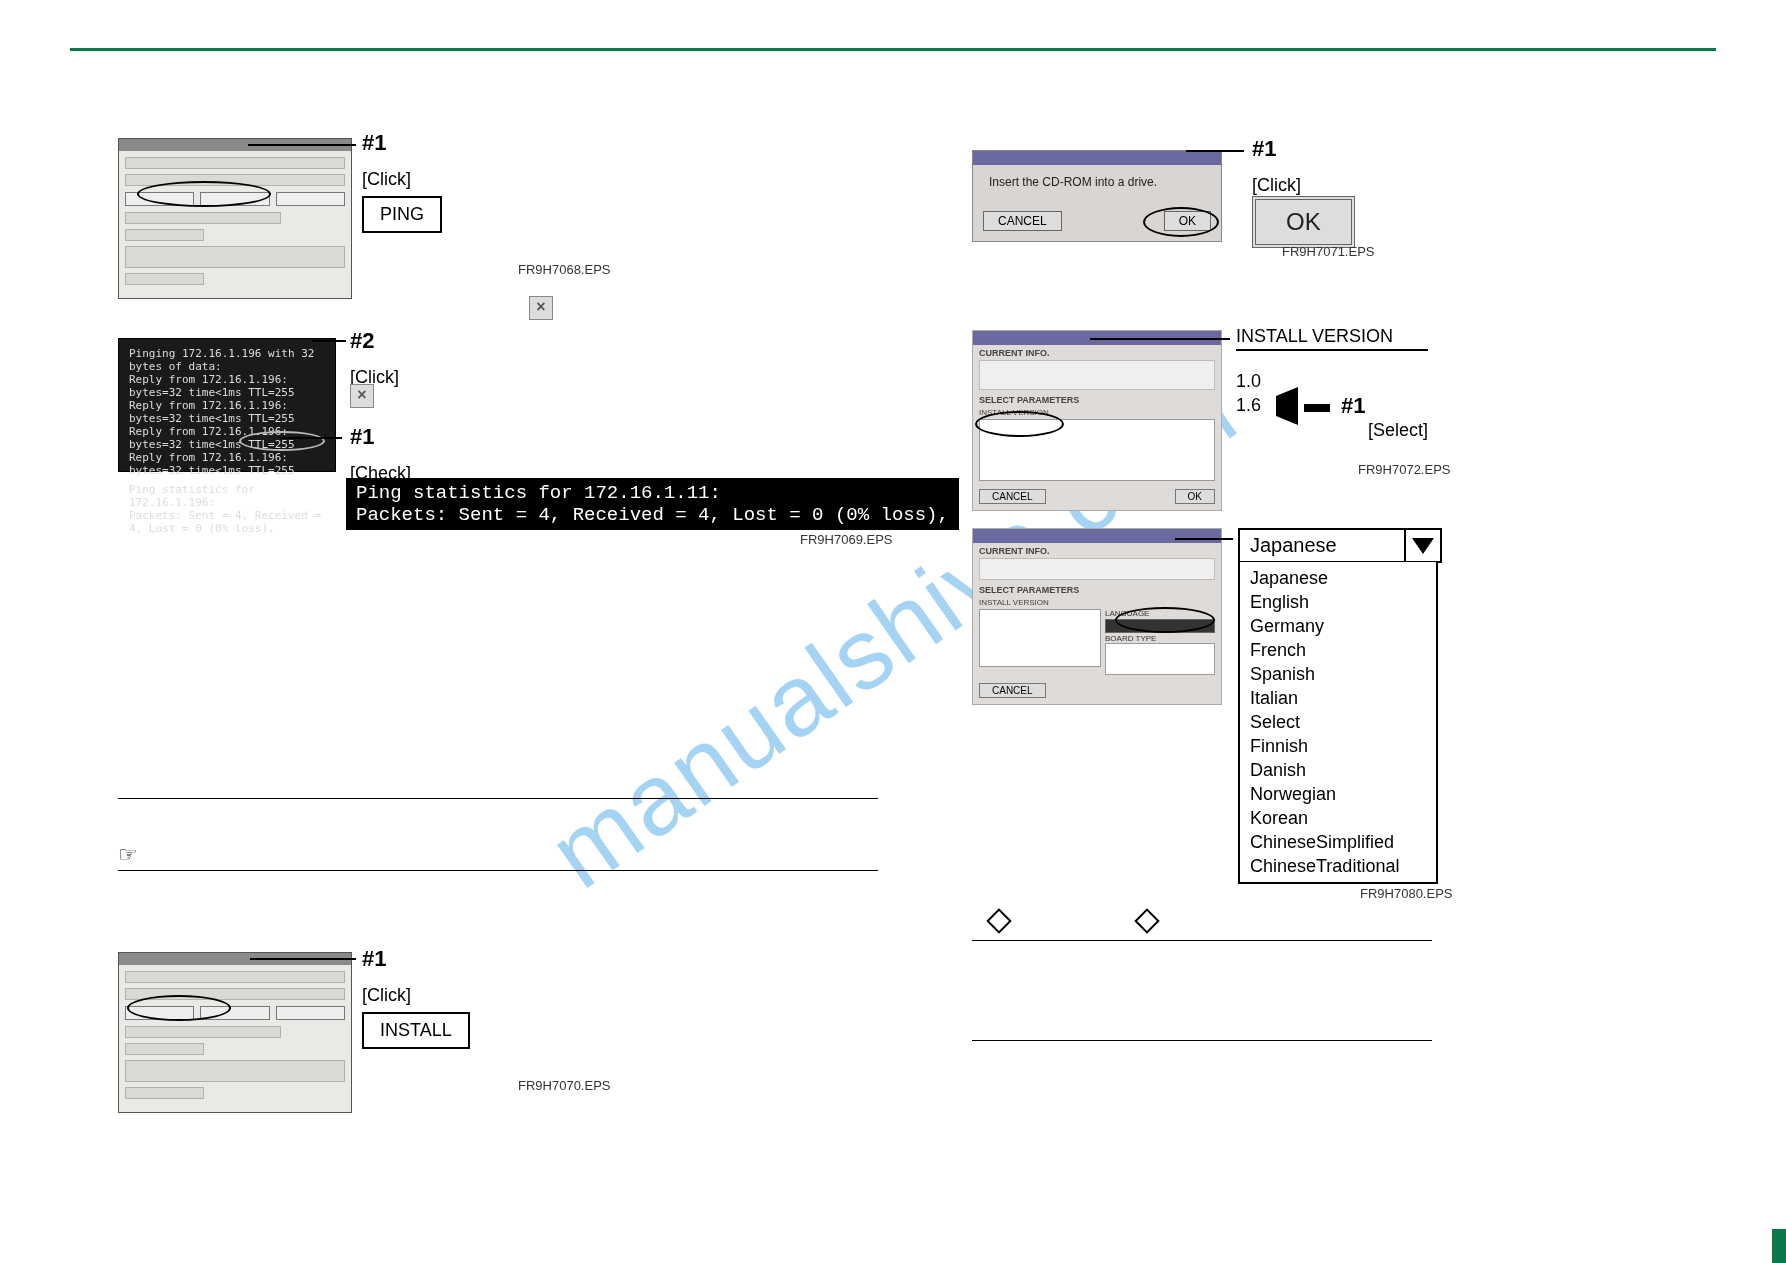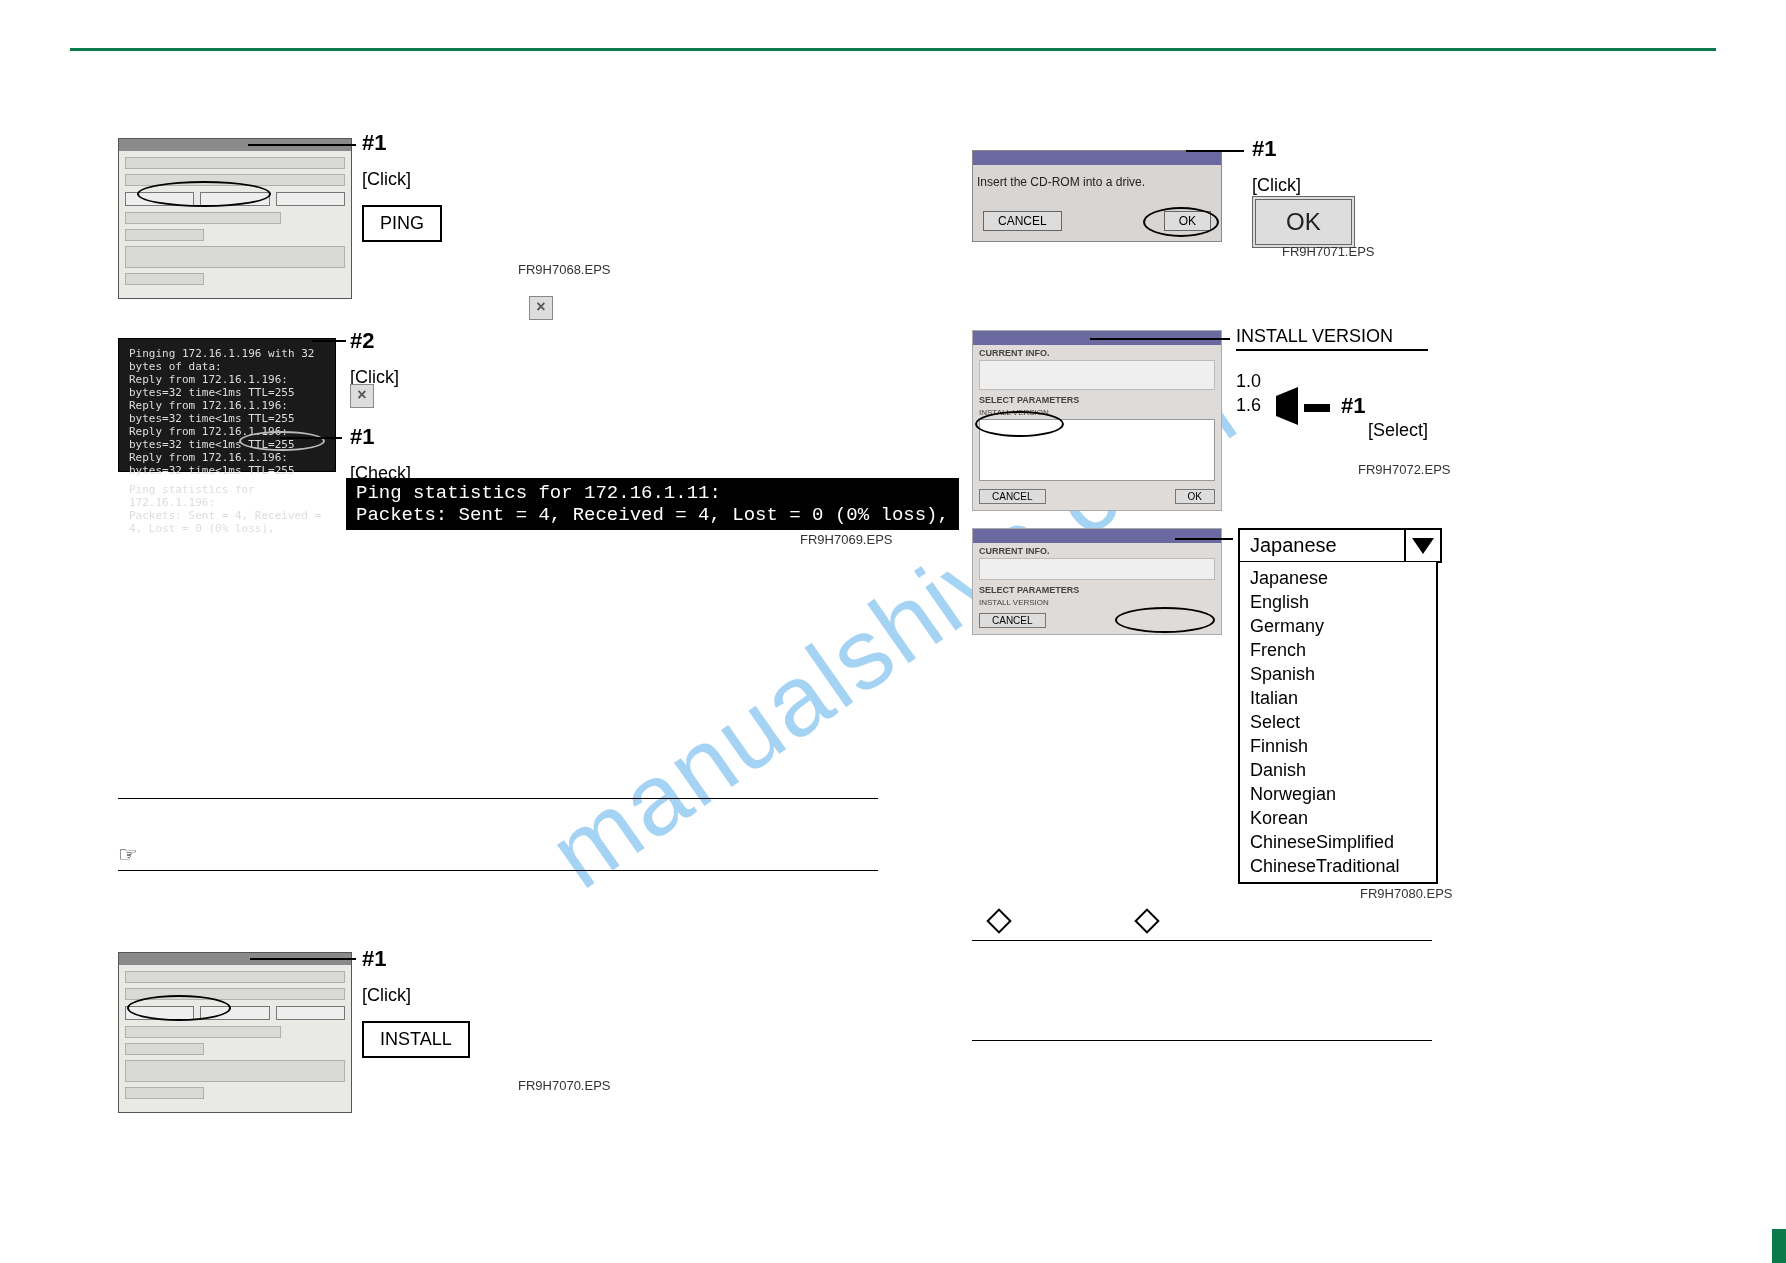--- a/index.html
+++ b/index.html
@@ -15,38 +15,38 @@
   .mini-dlg .row.short{width:70%}
   .mini-dlg .row.tiny{width:35%}
   .mini-dlg .brow{display:flex;gap:6px;margin:6px 0}
   .mini-dlg .btn{flex:1;height:12px;border:1px solid #777;background:#eee}
   .mini-dlg .oval{position:absolute;border:2px solid #000;border-radius:50%;background:transparent}
 
   
   .anno{position:absolute;font-family:Arial;color:#000}
   .anno .marker{font-weight:700;font-size:22px}
   .anno .sub{font-size:18px;margin-top:13px}
-  .box-btn{display:inline-block;border:2px solid #000;padding:6px 16px;margin-top:15px;font-size:18px;background:#fff}
+  .box-btn{display:inline-block;border:2px solid #000;padding:6px 16px;margin-top:6px;font-size:18px;background:#fff}
   .dbl-box{display:inline-block;border:4px double #666;padding:8px 30px;font-size:24px;background:#ddd;color:#222}
 
   .close-x{position:absolute;width:22px;height:22px;border:1px solid #888;background:#ddd;font-size:16px;line-height:20px;text-align:center;color:#555;font-weight:bold}
 
   
   .console{position:absolute;background:#1a1a1a;color:#ddd;font-family:monospace;font-size:11px;padding:8px 10px;border:1px solid #000}
   .console .oval{position:absolute;border:2px solid #bbb;border-radius:50%}
   .ping-strip{position:absolute;background:#000;color:#fff;font-family:"Courier New",monospace;font-size:19px;padding:4px 10px;white-space:nowrap}
 
   .eps{position:absolute;font-size:13px;color:#333}
 
   .anno-line{position:absolute;background:#000;height:2px}
 
   
   .cd-dlg{position:absolute;width:248px;background:#d8d5d3;border:1px solid #888}
   .cd-dlg .ttl{height:14px;background:#6a6aa0}
-  .cd-dlg .msg{font-size:12px;padding:10px 8px 22px 4px;color:#222}
+  .cd-dlg .msg{font-size:12px;padding:10px 8px 22px 16px;color:#222}
   .cd-dlg .btns{display:flex;justify-content:space-between;padding:0 10px 10px}
   .cd-dlg .b{border:1px solid #666;background:#ddd;font-size:12px;padding:2px 14px}
   .cd-dlg .ovright{position:absolute;border:2px solid #000;border-radius:50%}
 
   .soft-dlg{position:absolute;width:248px;background:#dedbd8;border:1px solid #aaa}
   .soft-dlg .ttl{height:14px;background:#6a6aa0}
   .soft-dlg .sec-label{font-size:9px;color:#444;padding:3px 6px 0}
   .soft-dlg .sec-label b{font-weight:700}
   .soft-dlg .panel{margin:2px 6px;border:1px solid #bbb;background:#efefef;height:28px}
   .soft-dlg .list{margin:2px 6px;border:1px solid #999;background:#fff;height:56px;font-size:9px;padding:2px}
@@ -217,20 +217,29 @@
     </div>
   </div>
   <div class="eps" style="left:1358px;top:462px">FR9H7072.EPS</div>
 
   <div class="soft-dlg" style="left:972px;top:528px">
     <div class="ttl"></div>
     <div class="sec-label"><b>CURRENT INFO.</b></div>
     <div class="panel" style="height:20px"></div>
     <div class="sec-label"><b>SELECT PARAMETERS</b></div>
     <div class="sec-label" style="font-size:8px">INSTALL VERSION</div>
+    <div style="display:flex;margin:2px 6px;gap:4px">
+      <div style="flex:1;border:1px solid #999;background:#fff;height:56px"></div>
+      <div style="width:110px;font-size:8px;color:#333">
+        <div>LANGUAGE</div>
+        <div style="border:1px solid #666;background:#333;height:12px;margin:1px 0"></div>
+        <div>BOARD TYPE</div>
+        <div style="border:1px solid #999;background:#fff;height:28px;font-size:7px;line-height:8px;padding:1px;color:#555"></div>
+      </div>
+    </div>
     <div class="btns">
       <span class="b">CANCEL</span>
     </div>
     <div class="ovl" style="right:6px;top:78px;width:96px;height:22px"></div>
   </div>
   <div class="anno-line" style="left:1175px;top:538px;width:58px"></div>
 
   <div class="lang-closed" style="left:1238px;top:528px;width:200px">
     <div class="txt">Japanese</div>
     <div class="tri">

